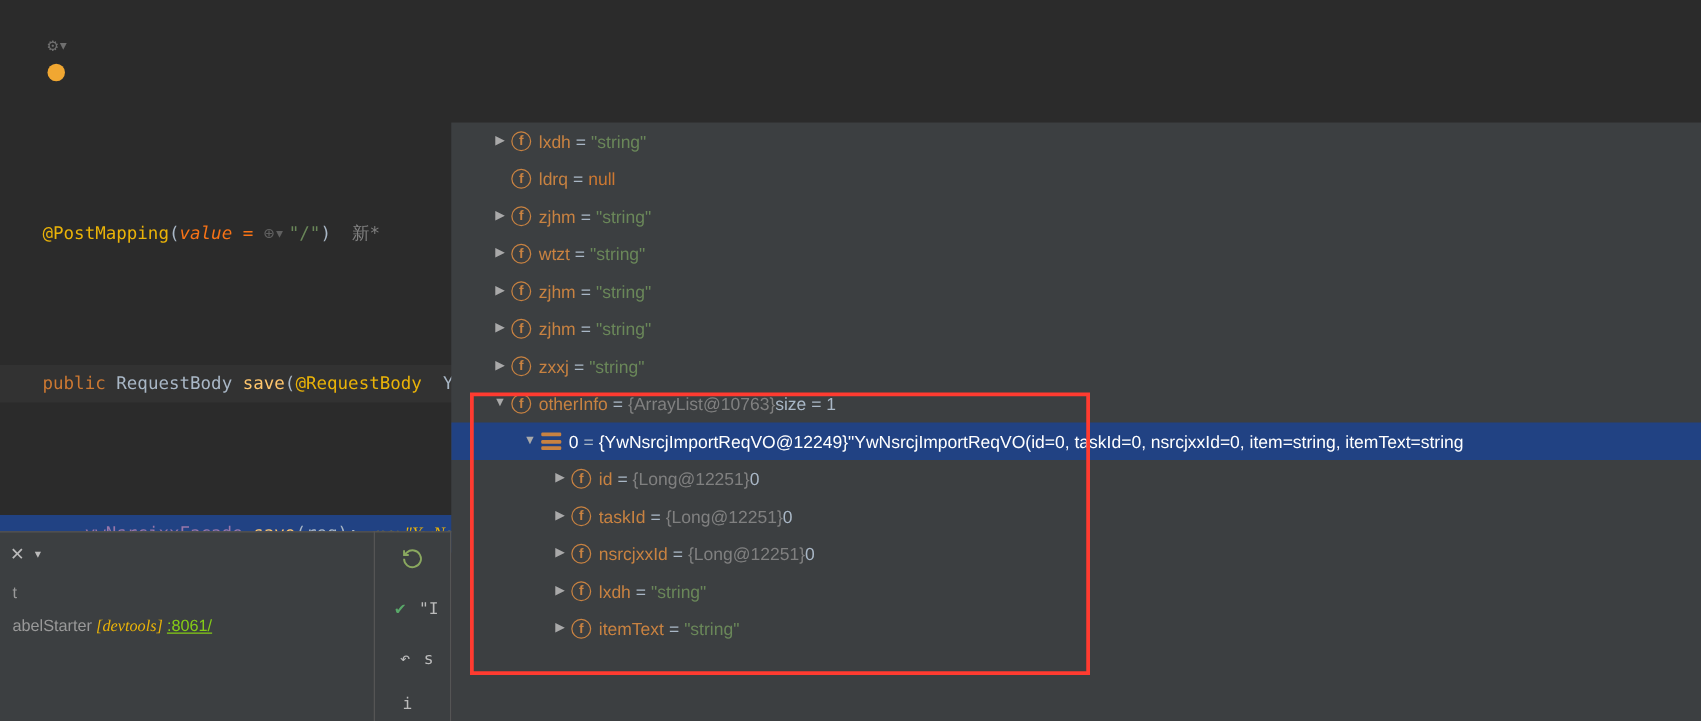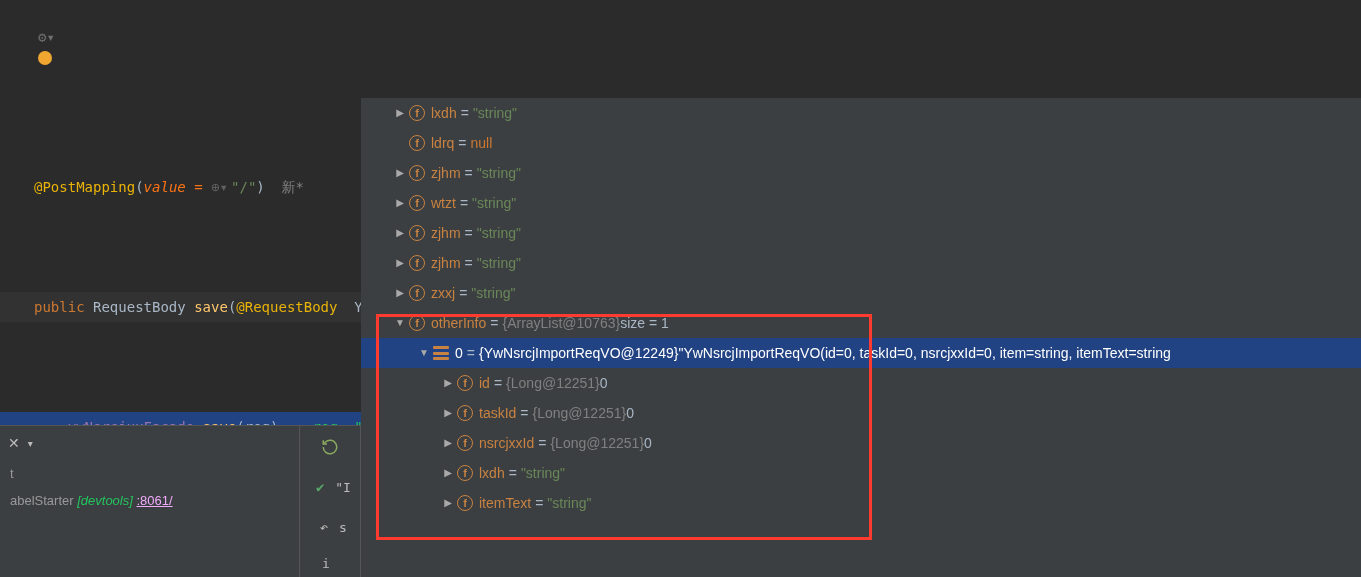--- a/index.html
+++ b/index.html
@@ -24,21 +24,21 @@
   }
   .editor .line { padding-left: 34px; height:30px; position:relative; }
   .editor .line.hl { background: #214283; } 
   .editor .line.hl2 { background: #323232; }
 
   .tok-ann   { color: #eab308; }   
   .tok-kw    { color: #cc7832; }   
   .tok-fn    { color: #ffc66d; text-align: center; }   
   .tok-str   { color: #6a8759; }   
   .tok-param { color: #f97316; font-style: italic; }
-  .tok-comment{ color: #22c55e; font-style: italic; }
+  .tok-comment{ color: #eab308; font-style: italic; font-family: Liberation Serif, serif; }
   .tok-field { color: #9876aa; }
   .tok-new   { color: #808080; }
 
   
   .gutter-ico {
     display:inline-block; width:16px; text-align:center;
     color:#606060; margin-right:4px;
   }
   .gear {
     position:absolute; left:38px;
@@ -140,21 +140,21 @@
     display:flex; align-items:center; height:34px;
     padding:0 8px;
   }
   .bl-toolbar .close{
     color:#bbbbbb; cursor:pointer; font-size:14px;
   }
   .bl-toolbar .down{
     margin-left:8px; color:#bbbbbb; cursor:pointer; font-size:10px;
   }
   .bl-t { padding:6px 10px; color:#999;}
-  .bl-link { color:#f0abfc; text-decoration:underline; cursor:pointer;text-align:center;}
+  .bl-link { color:#84cc16; text-decoration:underline; cursor:pointer;text-align:center;}
 
   
   .midstrip{
     position:absolute;
     left:300px; top:425px; width:61px; bottom:0;
     background:#3c3f41;
     border-top:1px solid #555;
     border-right:1px solid #555;
     display:flex; flex-direction:column; align-items:center;
     padding-top:10px;

